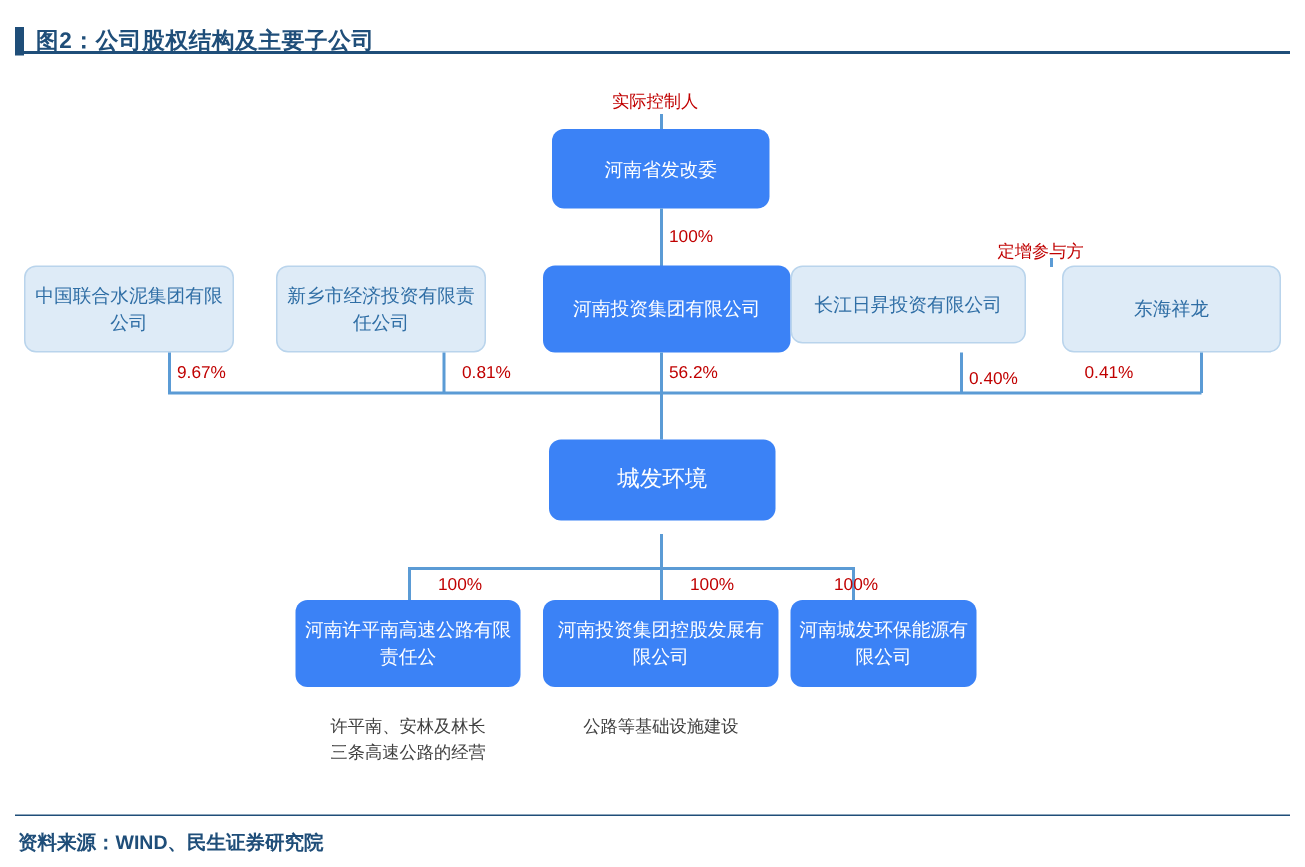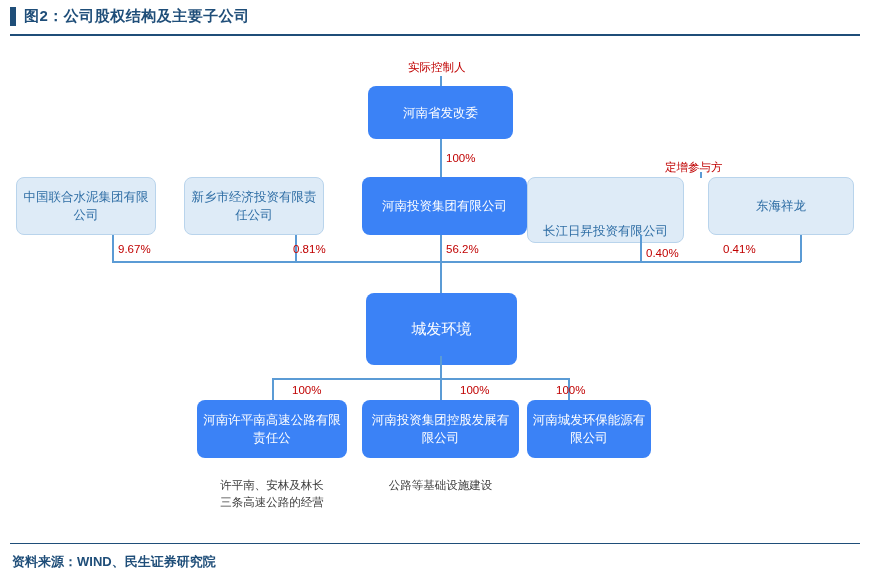--- a/index.html
+++ b/index.html
@@ -8,21 +8,21 @@
     background:#ffffff;
     font-family:"Liberation Sans", sans-serif;
     color:#222;
     position:relative;
     overflow:hidden;
   }
   #wrap { position:relative; width:870px; height:578px; }
 
   
   .title-row {
-    position:absolute; left:10px; top:2px; width:850px; height:28px;
+    position:absolute; left:10px; top:13px; width:850px; height:28px;
     display:flex; align-items:center;
   }
   .title-bar {
     width:6px; height:19px; background:#1f4e79; margin-right:8px;
   }
   .title-text {
     font-size:15px; font-weight:bold; color:#1f4e79;
     letter-spacing:0.5px; white-space:nowrap;
   }
   .rule-top {
@@ -106,46 +106,46 @@
 
   <div class="node light" style="left:16px; top:177px; width:140px; height:58px;">
     <span class="node-text">中国联合水泥集团有限公司</span>
   </div>
   <div class="node light" style="left:184px; top:177px; width:140px; height:58px;">
     <span class="node-text">新乡市经济投资有限责任公司</span>
   </div>
   <div class="node" style="left:362px; top:177px; width:165px; height:58px;">
     <span class="node-text">河南投资集团有限公司</span>
   </div>
-  <div class="node light" style="left:527px; top:177px; width:157px; height:66px;align-items:flex-end;">
+  <div class="node light" style="left:527px; top:177px; width:157px; height:52px;">
     <span class="node-text">长江日昇投资有限公司</span>
   </div>
   <div class="node light" style="left:708px; top:177px; width:146px; height:58px;">
     <span class="node-text">东海祥龙</span>
   </div>
 
   <div class="ln lnv" style="left:700px; top:172px; height:6px;"></div>
 
   <div class="ln lnv" style="left:112px; top:235px; height:27px;"></div>
   <div class="ln lnv" style="left:295px; top:235px; height:27px;"></div>
   <div class="ln lnv" style="left:440px; top:235px; height:27px;"></div>
   <div class="ln lnv" style="left:640px; top:235px; height:27px;"></div>
   <div class="ln lnv" style="left:800px; top:235px; height:27px;"></div>
 
   <div class="ln lnh" style="left:112px; top:261px; width:689px;"></div>
 
   <div class="ln lnv" style="left:440px; top:261px; height:32px;"></div>
 
   <div class="lbl" style="left:118px; top:243px;">9.67%</div>
-  <div class="lbl" style="left:293px; top:243px;">0.81%</div>
+  <div class="lbl" style="left:308px; top:243px;">0.81%</div>
   <div class="lbl" style="left:446px; top:243px;">56.2%</div>
   <div class="lbl" style="left:646px; top:247px;">0.40%</div>
   <div class="lbl" style="left:723px; top:243px;">0.41%</div>
 
-  <div class="node" style="left:366px; top:293px; width:151px; height:72px; font-size:15px;">
+  <div class="node" style="left:366px; top:293px; width:151px; height:54px; font-size:15px;">
     <span class="node-text">城发环境</span>
   </div>
 
   <div class="ln lnv" style="left:440px; top:356px; height:23px;"></div>
   <div class="ln lnh" style="left:272px; top:378px; width:297px;"></div>
   <div class="ln lnv" style="left:272px; top:378px; height:22px;"></div>
   <div class="ln lnv" style="left:440px; top:378px; height:22px;"></div>
   <div class="ln lnv" style="left:568px; top:378px; height:22px;"></div>
 
   <div class="lbl" style="left:292px; top:384px;">100%</div>

